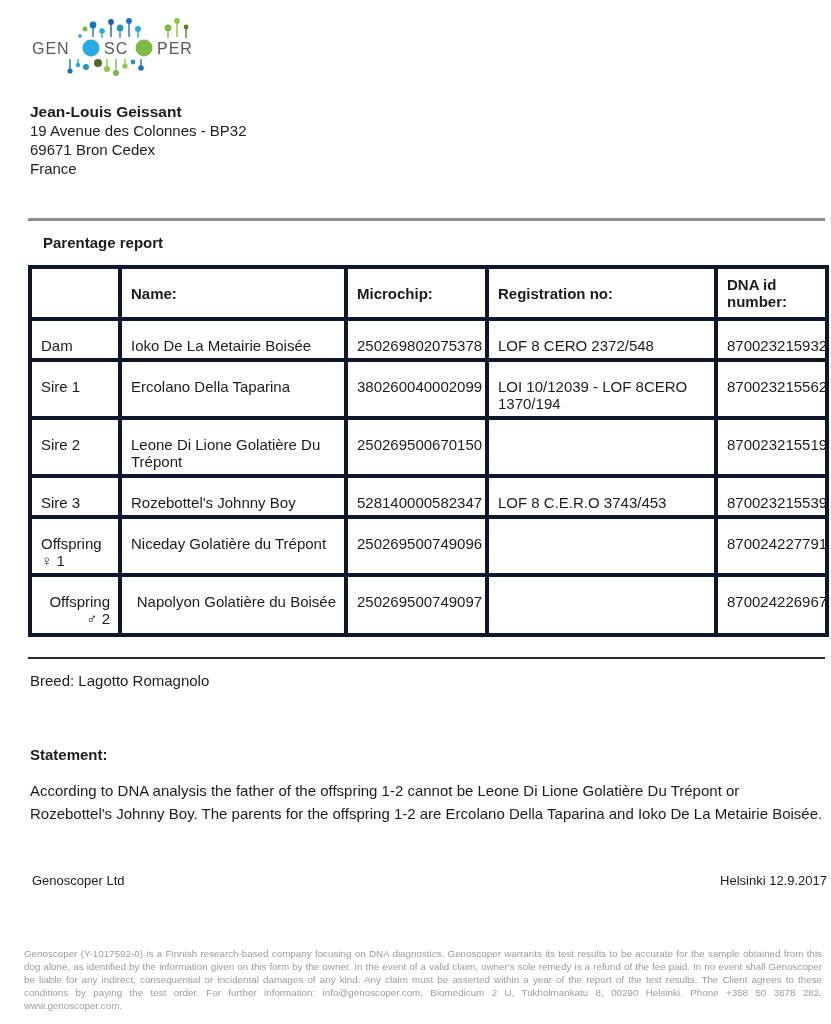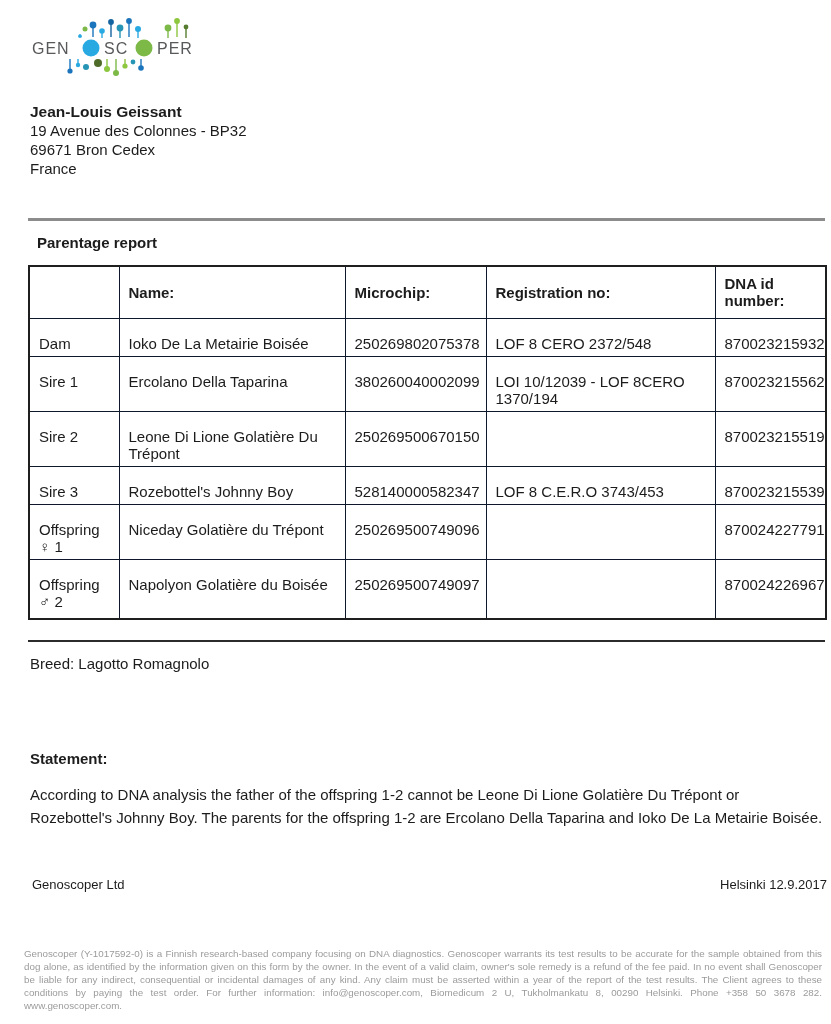--- a/index.html
+++ b/index.html
@@ -25,55 +25,55 @@
 
   
   .address { margin-top: 24px; margin-left: 2px; font-size: 15px; line-height: 19px; }
   .address .name { font-weight: bold; font-size: 15.5px; }
 
   
   .rule-top { margin-top: 40px; border: none; border-top: 3px solid #8c8c8c; width: 797px; }
   .rule-mid { margin-top: 20px; border: none; border-top: 2px solid #2b2b2b; width: 797px; }
 
   
-  .report-title { margin-top: 13px; margin-left: 9px; font-size: 15px; font-weight: bold; }
+  .report-title { margin-top: 13px; margin-left: 15px; font-size: 15px; font-weight: bold; }
 
   
   table.parentage {
     margin-top: 14px;
     border-collapse: collapse;
     table-layout: fixed;
     width: 797px;
     font-size: 15px;
   }
   table.parentage th, table.parentage td {
-    border: 1px solid #0f172a;
+    border: 4px solid #0f172a;
     padding: 4px 8px 4px 9px;
     overflow: hidden;
   }
   table.parentage { border: 2px solid #1f1f1f; }
   table.parentage th {
     text-align: left;
     font-weight: bold;
     vertical-align: middle;
   }
   table.parentage td { vertical-align: top; padding-top: 16px; }
   tr.h-row  { height: 52px; }
   tr.row-0  { height: 33px; }
   tr.row-1  { height: 50px; }
   tr.row-2  { height: 48px; }
   tr.row-3  { height: 33px; }
   tr.row-4  { height: 49px; }
-  tr.row-5  { height: 60px; }
+  tr.row-5  { height: 60px; text-align: right; }
 
   
   .breed { margin-top: 13px; margin-left: 2px; font-size: 15px; }
 
   
-  .statement-heading { margin-top: 78px; margin-left: 2px; font-size: 15px; font-weight: bold; }
+  .statement-heading { margin-top: 57px; margin-left: 2px; font-size: 15px; font-weight: bold; }
   .statement-para { margin-left: 2px; font-size: 15px; line-height: 23px; width: 795px; }
   .para-0 { margin-top: 16px; }
   .para-1 { margin-top: 40px; }
 
   
   .signoff {
     margin-top: 48px; margin-left: 4px;
     display: flex; justify-content: space-between;
     font-size: 13px; width: 795px;
   }

